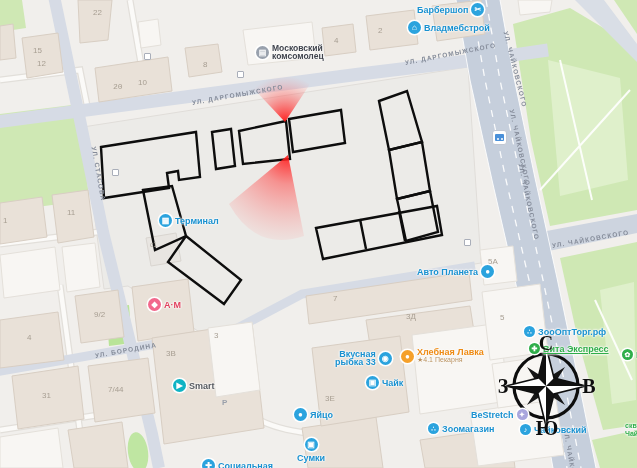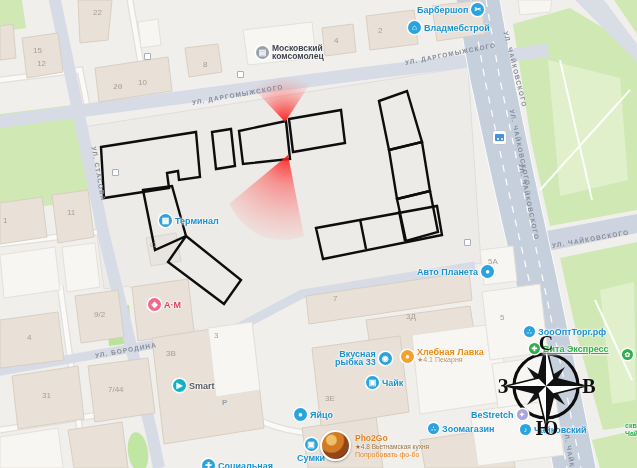--- a/index.html
+++ b/index.html
@@ -327,27 +327,19 @@
   <span>Чайковский</span>
 </div>
 
 <div class="poi green" style="left:612px;top:422px;font-size:7px;">
   <span class="lines">
     <span>скв</span>
     <span>Чайк</span>
   </span>
 </div>
 
-<div class="ad">
-  <span class="photo"></span>
-  <span class="txt">
-    <span class="t1">Pho2Go</span>
-    <span class="t2">★4.8 Вьетнамская кухня</span>
-    <span class="t3">Попробовать фо-бо</span>
-  </span>
-</div>
 
 <div class="cl" style="left:546px;top:343px;">С</div>
 <div class="cl" style="left:547px;top:428px;">Ю</div>
 <div class="cl" style="left:503px;top:386px;">З</div>
 <div class="cl" style="left:589px;top:386px;">В</div>
 
 </div>
 
 </body></html>

